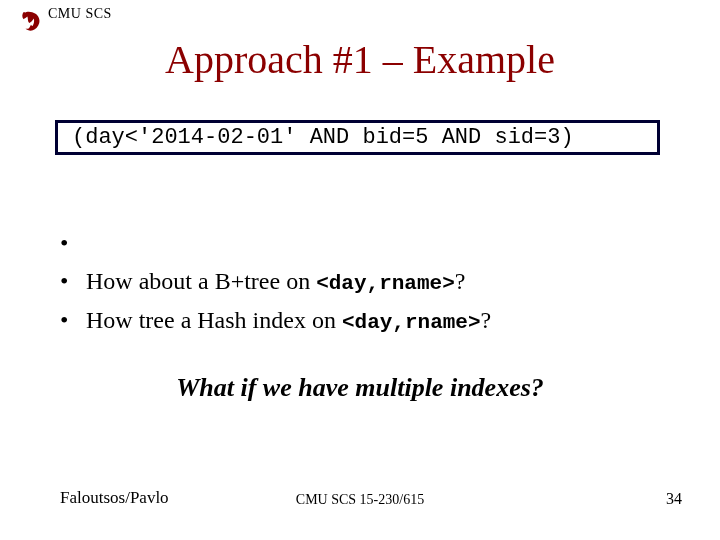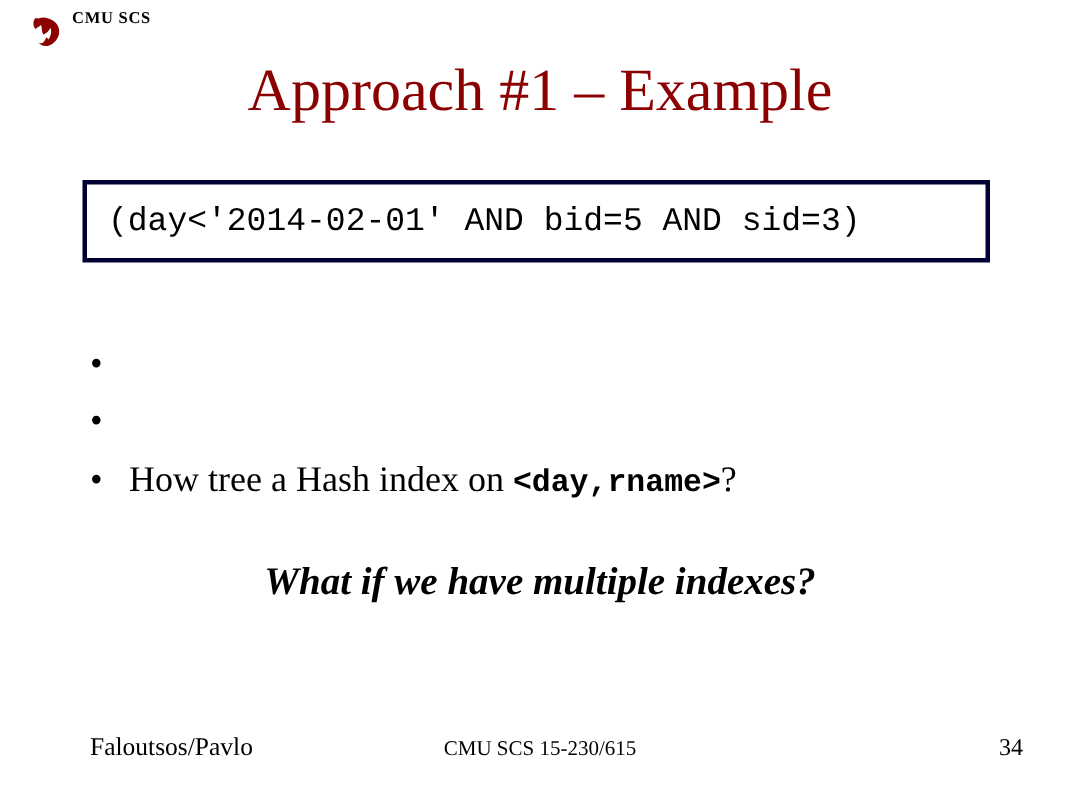--- a/index.html
+++ b/index.html
@@ -17,43 +17,43 @@
       display: flex;
       align-items: flex-start;
       gap: 6px;
     }
     .logo {
       width: 22px;
       height: 26px;
       margin-top: 4px;
     }
     .header-text {
-      font-size: 11px;
-      font-weight: bold;
+      font-size: 14px;
+      font-weight: normal;
       font-family: "Times New Roman", serif;
       color: #000;
       letter-spacing: 0.5px;
     }
     .title {
       position: absolute;
       top: 36px;
       left: 0;
       width: 100%;
       text-align: center;
       font-size: 40px;
       color: #8B0000;
       font-weight: normal;
     }
     .query-box {
       position: absolute;
       top: 120px;
       left: 55px;
       width: 605px;
       border: 3px solid #000033;
-      padding: 12px 14px;
+      padding: 2px 14px;
       font-family: "Courier New", Courier, monospace;
       font-size: 22px;
       color: #000;
       background: #fff;
     }
     .bullets {
       position: absolute;
       top: 224px;
       left: 60px;
       width: 610px;
@@ -122,20 +122,23 @@
 <h1 class="title">Approach #1 – Example</h1>
 
 <div class="query-box">(day&lt;'2014-02-01' AND bid=5 AND sid=3)</div>
 
 <div class="bullets">
   <div class="bullet">
     <span class="bullet-dot">•</span>
   </div>
   <div class="bullet">
     <span class="bullet-dot">•</span>
+    <span>
+      <span>How about a B+tree on </span><span class="mono">&lt;day,rname&gt;</span><span>?</span>
+    </span>
   </div>
   <div class="bullet">
     <span class="bullet-dot">•</span>
     <span>
       <span>How tree a Hash index on </span><span class="mono">&lt;day,rname&gt;</span><span>?</span>
     </span>
   </div>
 </div>
 
 <div class="question">What if we have multiple indexes?</div>

